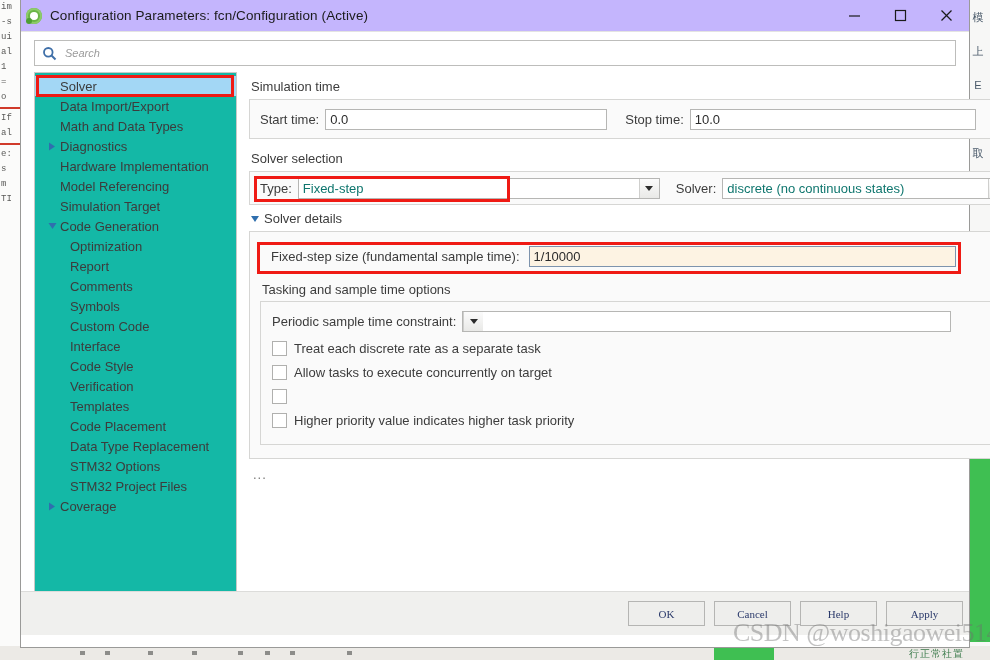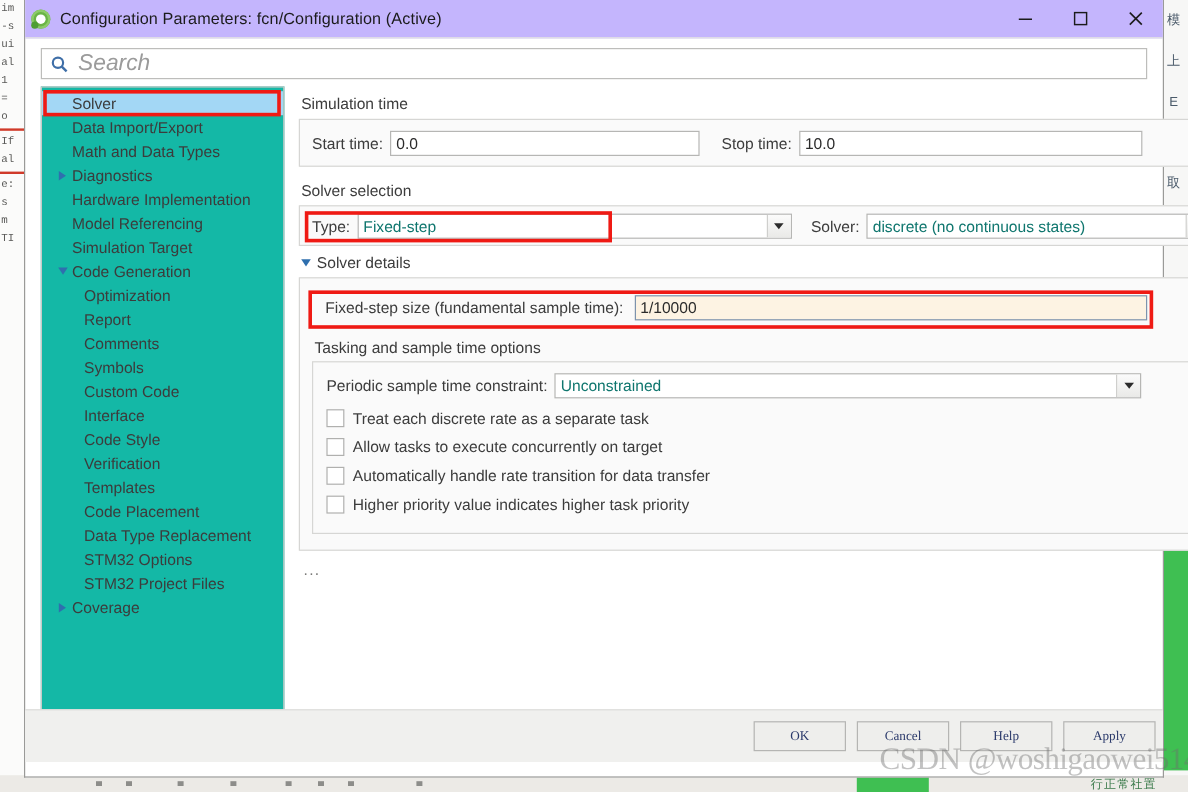--- a/index.html
+++ b/index.html
@@ -98,21 +98,21 @@
   
   #search-row { padding: 8px 13px 6px 13px; }
   #search-box {
     height: 26px; border: 1px solid #bdbdbb; background: #fff;
     display: flex; align-items: center; box-sizing: border-box;
   }
   #search-icon { margin: 0 6px 0 7px; flex: none; display: block; }
   #search-input {
     border: none; outline: none; flex: 1; height: 22px;
     font-family: "Liberation Sans", sans-serif;
-    font-size: 19px; font-style: italic; color: #7f1d1d;
+    font-size: 11px; font-style: italic; color: #7f1d1d;
     background: transparent;
   }
   #search-input::placeholder { color: #9b9b9b; font-style: italic; opacity: 1; }
 
   
   #body-split {
     display: flex; padding: 0 13px; box-sizing: border-box;
     height: 540px;
   }
 
@@ -430,21 +430,21 @@
           </div>
         </div>
       <div id="solver-hl"></div>
     </div>
 
     <div id="pane">
 
       <div class="section-caption">Simulation time</div>
       <div class="groupbox" style="height:40px; padding:0 10px; display:flex; align-items:center;">
         <div class="fld-label">Start time:</div>
-        <div class="textfield" style="width:258px; margin-left:6px;">0.0</div>
+        <div class="textfield" style="width:282px; margin-left:6px;">0.0</div>
         <div class="fld-label" style="margin-left:18px;">Stop time:</div>
         <div class="textfield" style="width:286px; margin-left:6px;">10.0</div>
       </div>
 
       <div class="section-caption" style="margin-top:12px;">Solver selection</div>
       <div class="groupbox" style="height:34px; padding:0 10px; display:flex; align-items:center; position:relative;">
         <div class="fld-label">Type:</div>
         <div class="combo" style="width:362px; margin-left:6px;">
           <div class="val">Fixed-step</div>
           <div class="btn">
@@ -470,38 +470,36 @@
           <div class="textfield edited" style="width:427px; margin-left:9px;">1/10000</div>
         </div>
         <div class="redbox" style="left:7px; top:10px; width:704px; height:32px;"></div>
 
         <div class="section-caption" style="margin:2px 0 4px 2px;">Tasking and sample time options</div>
 
         <div class="groupbox" style="height:144px; padding:9px 11px 0 11px; background:#fafafa;">
           <div class="row">
             <div class="fld-label">Periodic sample time constraint:</div>
             <div class="combo" style="width:489px; margin-left:6px;">
-              <div class="val">Unconstrained</div>
               <div class="btn">
                   <div class="tri"></div>
                 </div>
             </div>
           </div>
           <div id="checkbox-list">
               <div class="checkrow">
                 <span class="cb"></span>
                 <span class="cb-label">Treat each discrete rate as a separate task</span>
               </div>
               <div class="checkrow">
                 <span class="cb"></span>
                 <span class="cb-label">Allow tasks to execute concurrently on target</span>
               </div>
               <div class="checkrow">
                 <span class="cb"></span>
-                <span class="cb-label">Automatically handle rate transition for data transfer</span>
               </div>
               <div class="checkrow">
                 <span class="cb"></span>
                 <span class="cb-label">Higher priority value indicates higher task priority</span>
               </div>
             </div>
         </div>
       </div>
 
       <div class="ellipsis">...</div>

